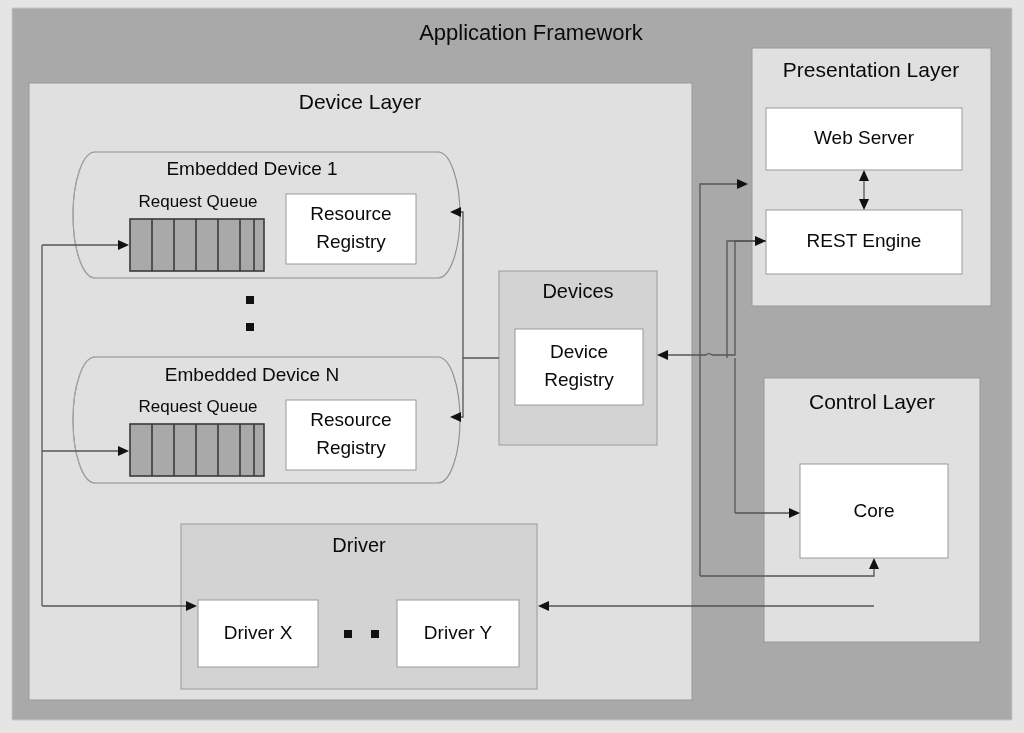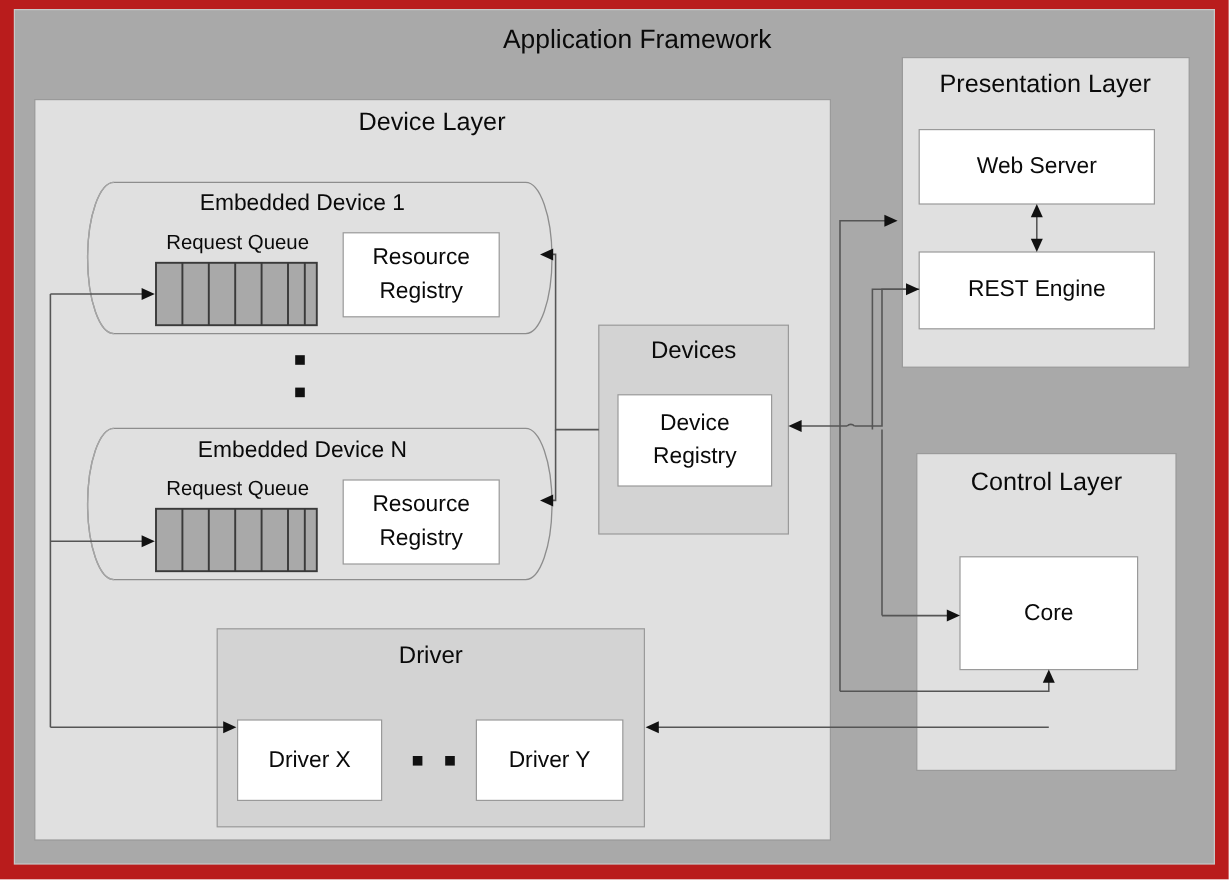--- a/index.html
+++ b/index.html
@@ -11,21 +11,21 @@
   body {
     width: 1024px;
     height: 733px;
     font-family: "Liberation Sans", sans-serif;
     overflow: hidden;
   }
   #diagram-root {
     position: relative;
     width: 1024px;
     height: 733px;
-    background: #b91c1c;
+    background: #e5e5e5;
   }
   svg#arch-svg {
     display: block;
     width: 1024px;
     height: 733px;
   }
   .box-fill-frame   { fill: #a9a9a9; stroke: #c8c8c8; stroke-width: 1; }
   .box-fill-layer   { fill: #e0e0e0; stroke: #9a9a9a; stroke-width: 1; }
   .box-fill-group   { fill: #d3d3d3; stroke: #9a9a9a; stroke-width: 1; }
   .box-fill-white   { fill: #ffffff; stroke: #9a9a9a; stroke-width: 1; }

